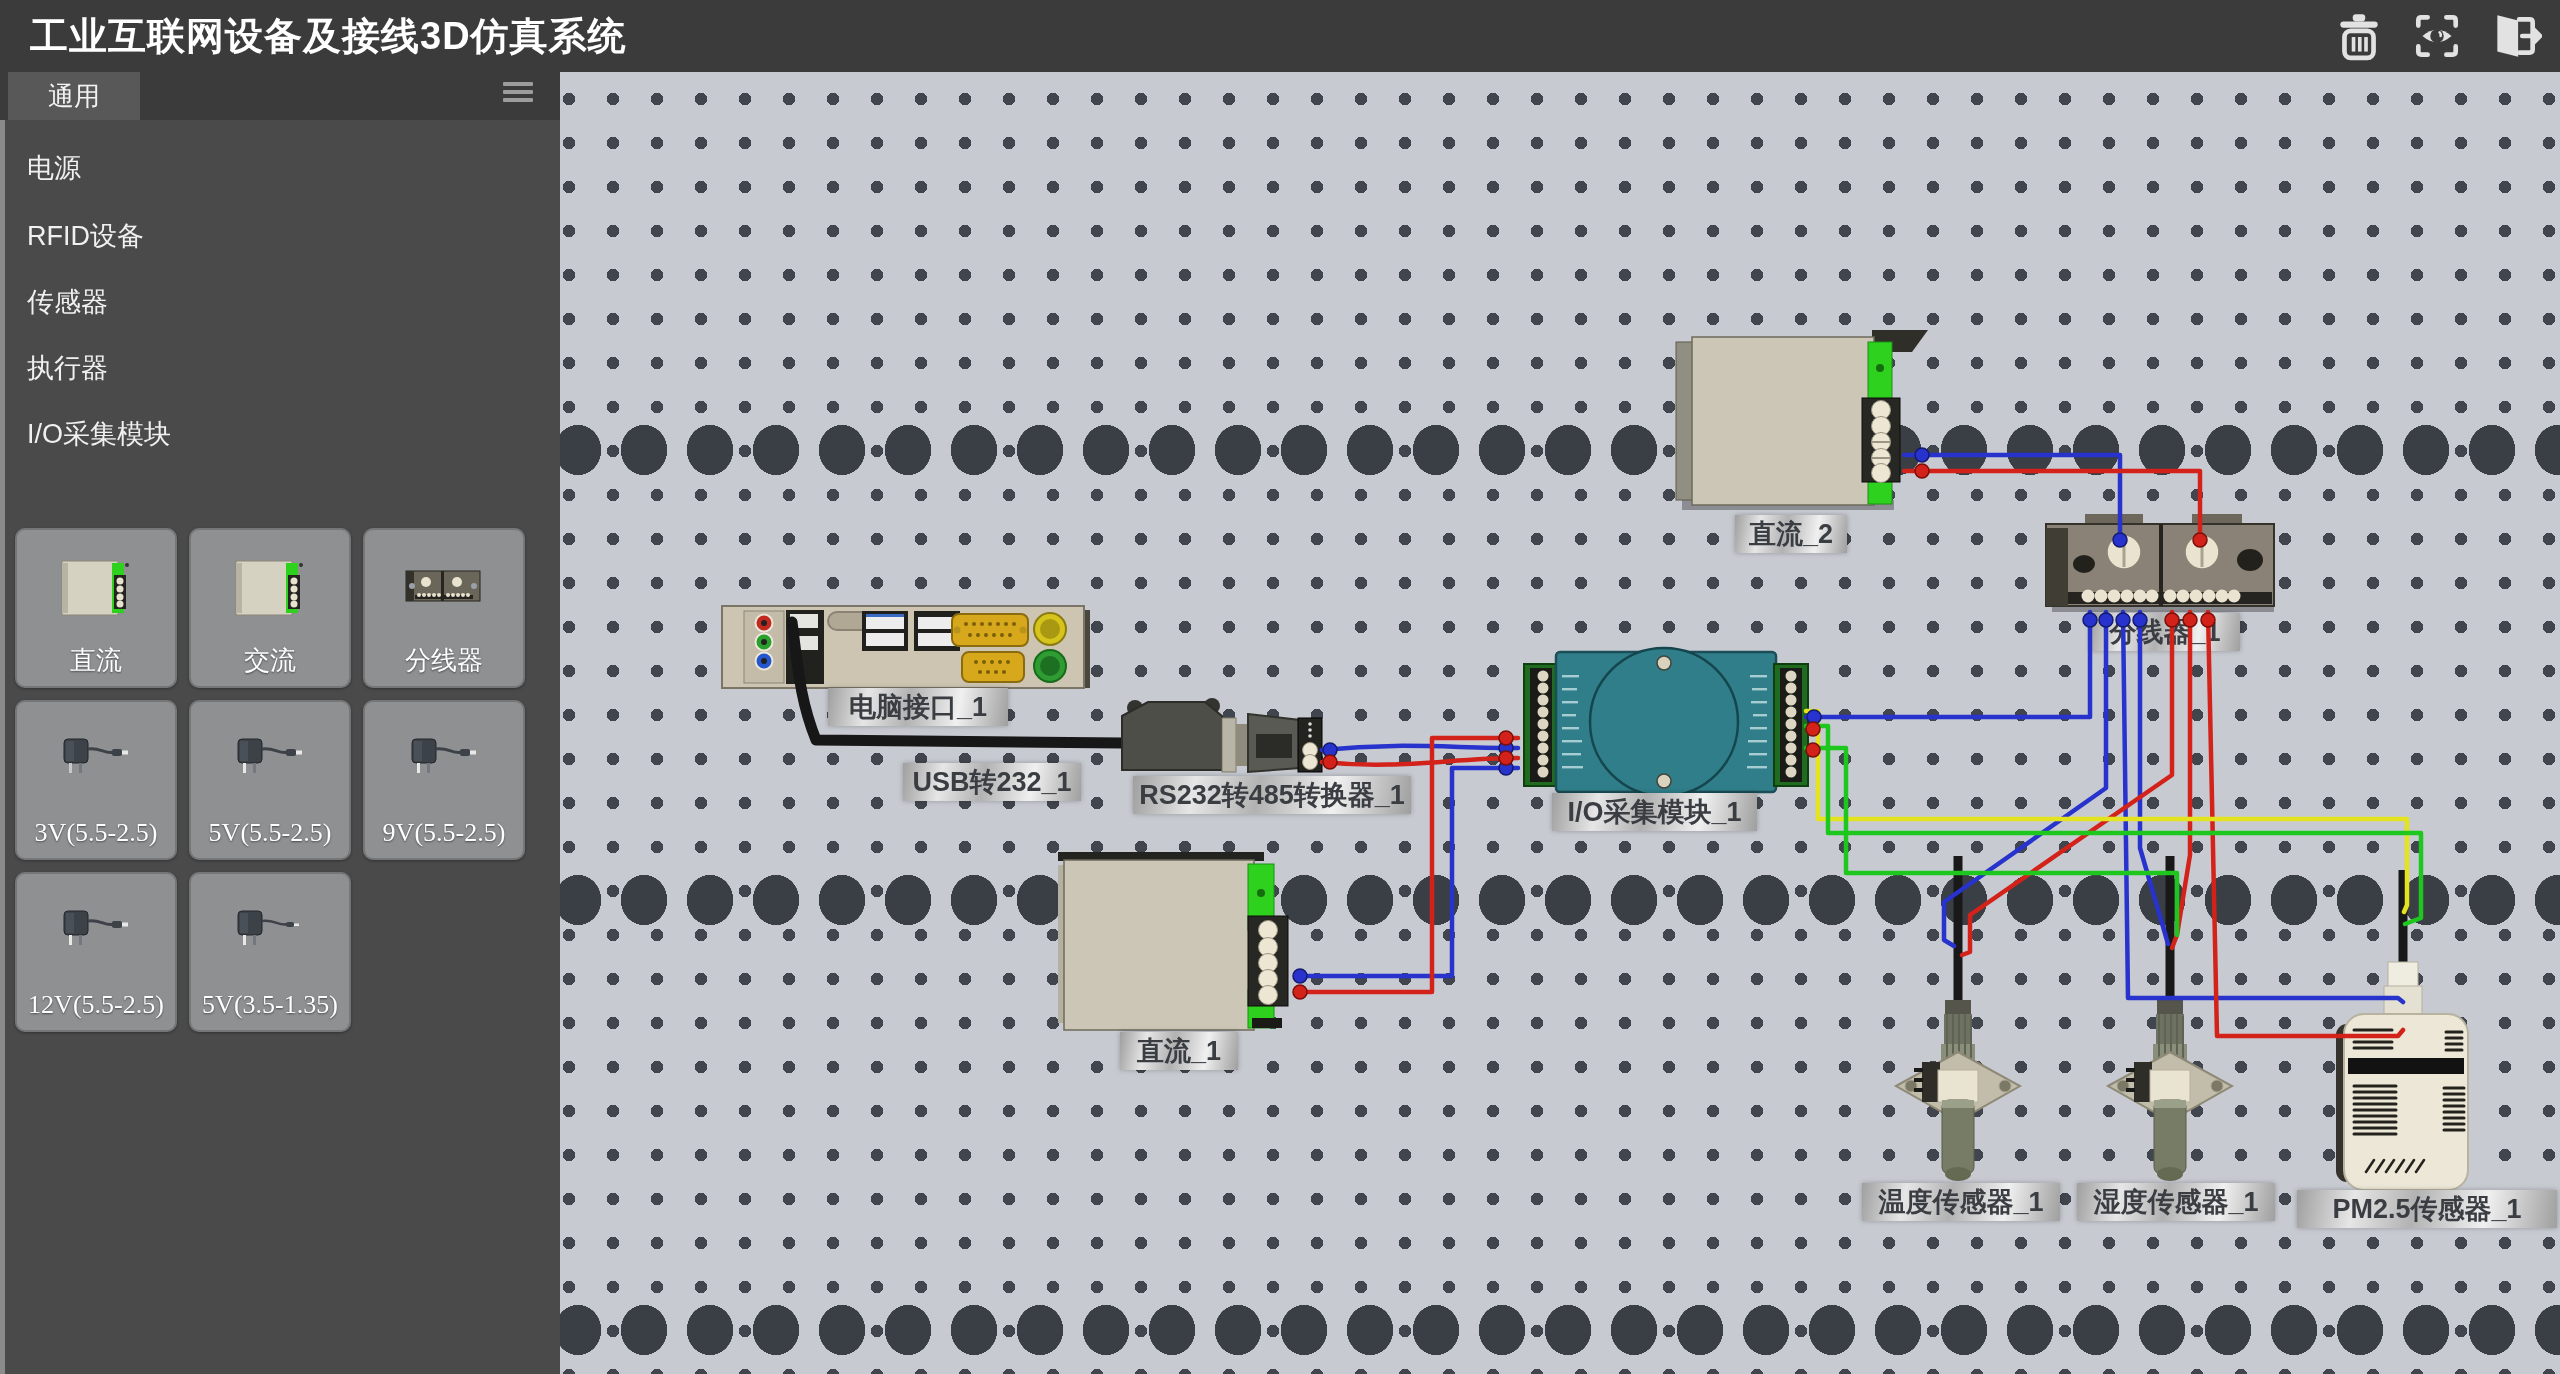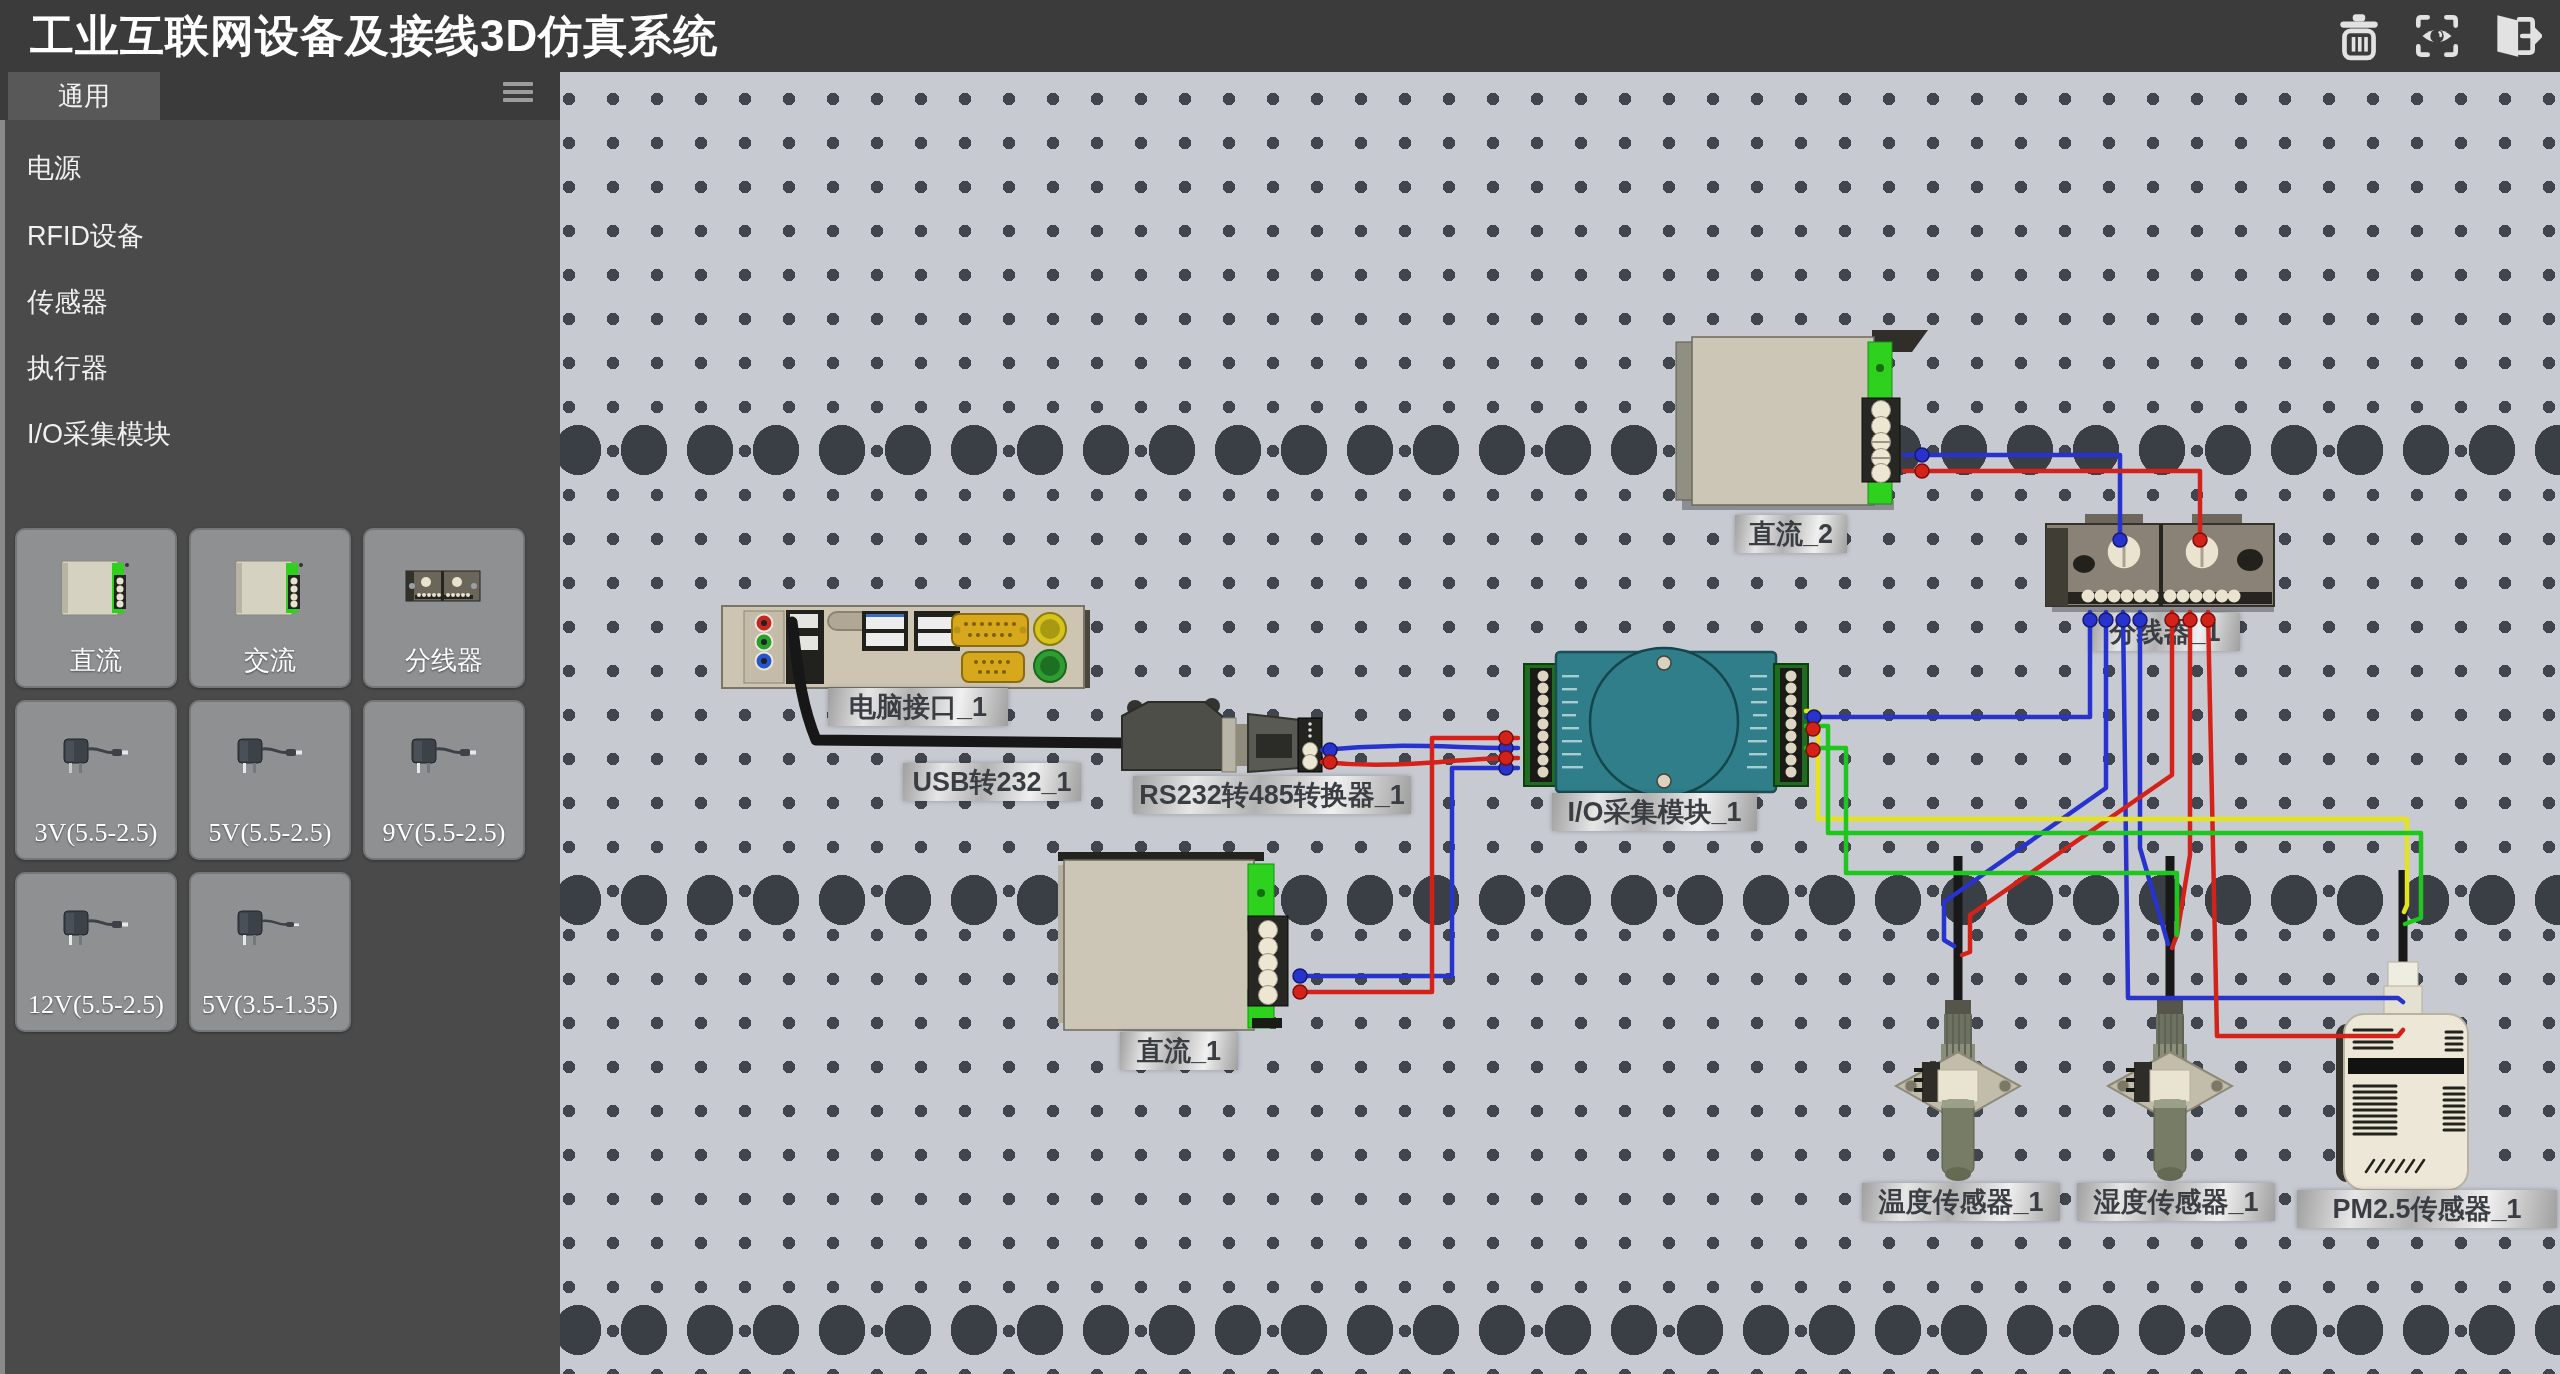--- a/index.html
+++ b/index.html
@@ -2,27 +2,27 @@
 <html><head>
 <meta charset="utf-8">
 <style>
   html,body{margin:0;padding:0;width:2560px;height:1374px;overflow:hidden;
     font-family:"Liberation Sans","DejaVu Sans",sans-serif;background:#3b3b3b;}
   #page{position:relative;width:2560px;height:1374px;}
 
   
   #header{position:absolute;left:0;top:0;width:2560px;height:72px;background:#3b3b3b;z-index:50;}
   #title{position:absolute;left:30px;top:0;height:72px;line-height:72px;color:#ffffff;
-    font-size:44px;font-weight:bold;letter-spacing:1px;white-space:nowrap;}
+    font-size:38px;font-weight:bold;letter-spacing:1px;white-space:nowrap;}
   #hdr-icons{position:absolute;right:18px;top:9px;display:flex;gap:24px;z-index:51;}
   .hicon{width:54px;height:54px;cursor:pointer;}
 
   
   #tabstrip{position:absolute;left:0;top:72px;width:560px;height:48px;background:#3b3b3b;z-index:40;}
-  #tab-common{position:absolute;left:8px;top:0;width:152px;height:48px;background:#585858;
+  #tab-common{position:absolute;left:8px;top:0;width:132px;height:48px;background:#585858;
     color:#f2f2f2;font-size:26px;text-align:center;line-height:48px;}
   #hamburger{position:absolute;left:503px;top:10px;width:30px;height:28px;cursor:pointer;}
   #hamburger .bar{width:30px;height:4px;background:#9c9c9c;margin-bottom:4px;border-radius:1px;}
 
   
   #sidebar{position:absolute;left:0;top:120px;width:560px;height:1254px;background:#4a4a4b;z-index:30;}
   #sidebar .edge{position:absolute;left:0;top:0;width:5px;height:100%;background:#8b8b8b;}
   .menu-item{position:absolute;left:5px;width:545px;height:60px;color:#f0f0f0;font-size:27px;
     line-height:60px;padding-left:22px;cursor:pointer;}
   #palette{position:absolute;left:15px;top:408px;display:grid;

